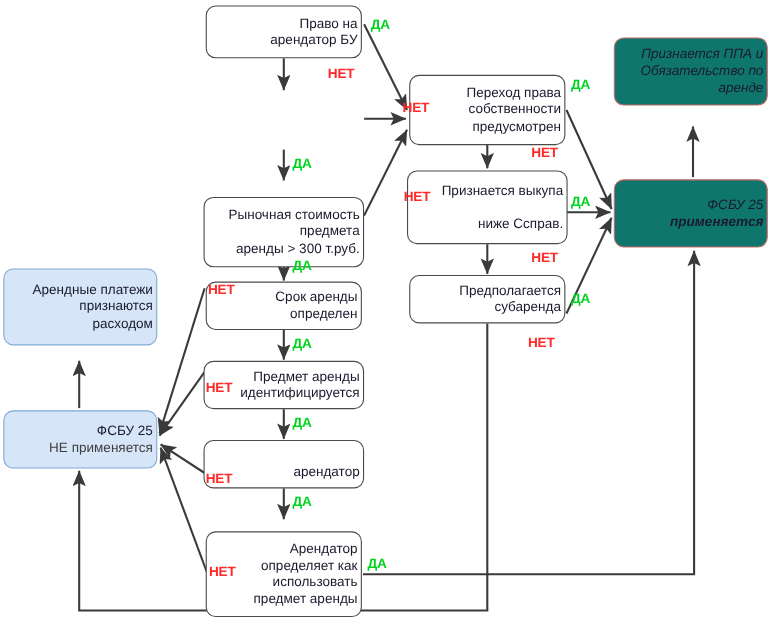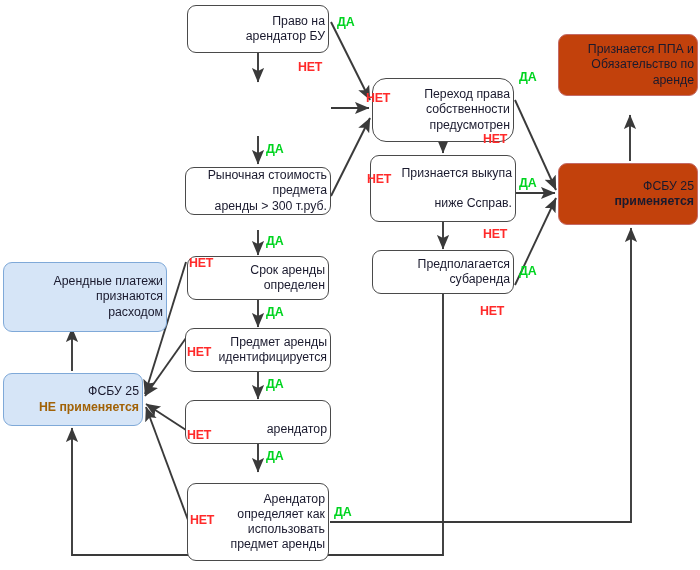--- a/index.html
+++ b/index.html
@@ -30,41 +30,42 @@
     border: 1.2px solid #4a4a4a;
     border-radius: 9px;
     background: #ffffff;
     color: #1a1a2e;
     font-size: 12.3px;
     line-height: 15.2px;
     padding: 2px 3px;
     z-index: 3;
   }
   .node.pink {
-    background: #c2410c;
+    background: #0f766e;
     border-color: #c46a66;
     border-width: 1.3px;
+    font-style: italic;
   }
   .node.blue {
     background: #d6e5f7;
     border-color: #7fa9d8;
     border-width: 1.3px;
   }
   .node span.inner { display: block; width: 100%; }
   .lbl {
     position: absolute;
     font-size: 12.4px;
     font-weight: bold;
     z-index: 4;
     white-space: nowrap;
     letter-spacing: -0.2px;
   }
   .lbl.yes { color: #00d420; }
   .lbl.no  { color: #ff2a2a; padding-left: 32px; }
-  .red-txt { color: #a16207; font-weight: bold; }
+  .red-txt { color: #404040; font-weight: normal; }
   .bold-txt { font-weight: bold; }
 </style>
 </head>
 <body>
 
 <div id="canvas">
 
   <svg class="wires" viewBox="0 0 700 570">
     <defs>
       <marker id="ah" markerWidth="9" markerHeight="9" refX="7.4" refY="3.2" orient="auto" markerUnits="strokeWidth">
@@ -120,21 +121,21 @@
   </svg>
 
   <div class="node" style="left:187px; top:5px; width:142px; height:48px;">
     <span class="inner">
       <span>Право на</span><br>
       <span>арендатор БУ</span>
     </span>
   </div>
 
 
-  <div class="node" style="left:185px; top:167px; width:146px; height:48px;">
+  <div class="node" style="left:185px; top:179px; width:146px; height:64px;">
     <span class="inner">
       <span>Рыночная стоимость</span><br>
       <span>предмета</span><br>
       <span>аренды &gt; 300 т.руб.</span>
     </span>
   </div>
 
   <div class="node" style="left:187px; top:256px; width:142px; height:44px;">
     <span class="inner">
       <span>Срок аренды</span><br>
@@ -158,21 +159,21 @@
 
   <div class="node" style="left:187px; top:483px; width:142px; height:78px;">
     <span class="inner">
       <span>Арендатор</span><br>
       <span>определяет как</span><br>
       <span>использовать</span><br>
       <span>предмет аренды</span>
     </span>
   </div>
 
-  <div class="node" style="left:372px; top:78px; width:142px; height:64px;border-radius:14px;">
+  <div class="node" style="left:372px; top:68px; width:142px; height:64px;">
     <span class="inner">
       <span>Переход права</span><br>
       <span>собственности</span><br>
       <span>предусмотрен</span>
     </span>
   </div>
 
   <div class="node" style="left:370px; top:155px; width:146px; height:67px;">
     <span class="inner">
       <span>Признается выкупа</span><br>
@@ -196,21 +197,21 @@
     </span>
   </div>
 
   <div class="node pink" style="left:558px; top:163px; width:140px; height:62px;">
     <span class="inner">
       <span>ФСБУ 25</span><br>
       <span class="bold-txt">применяется</span>
     </span>
   </div>
 
-  <div class="node blue" style="left:3px; top:262px; width:164px; height:70px;">
+  <div class="node blue" style="left:3px; top:244px; width:140px; height:70px;">
     <span class="inner">
       <span>Арендные платежи</span><br>
       <span>признаются</span><br>
       <span>расходом</span>
     </span>
   </div>
 
   <div class="node blue" style="left:3px; top:373px; width:140px; height:53px;">
     <span class="inner">
       <span>ФСБУ 25</span><br>

